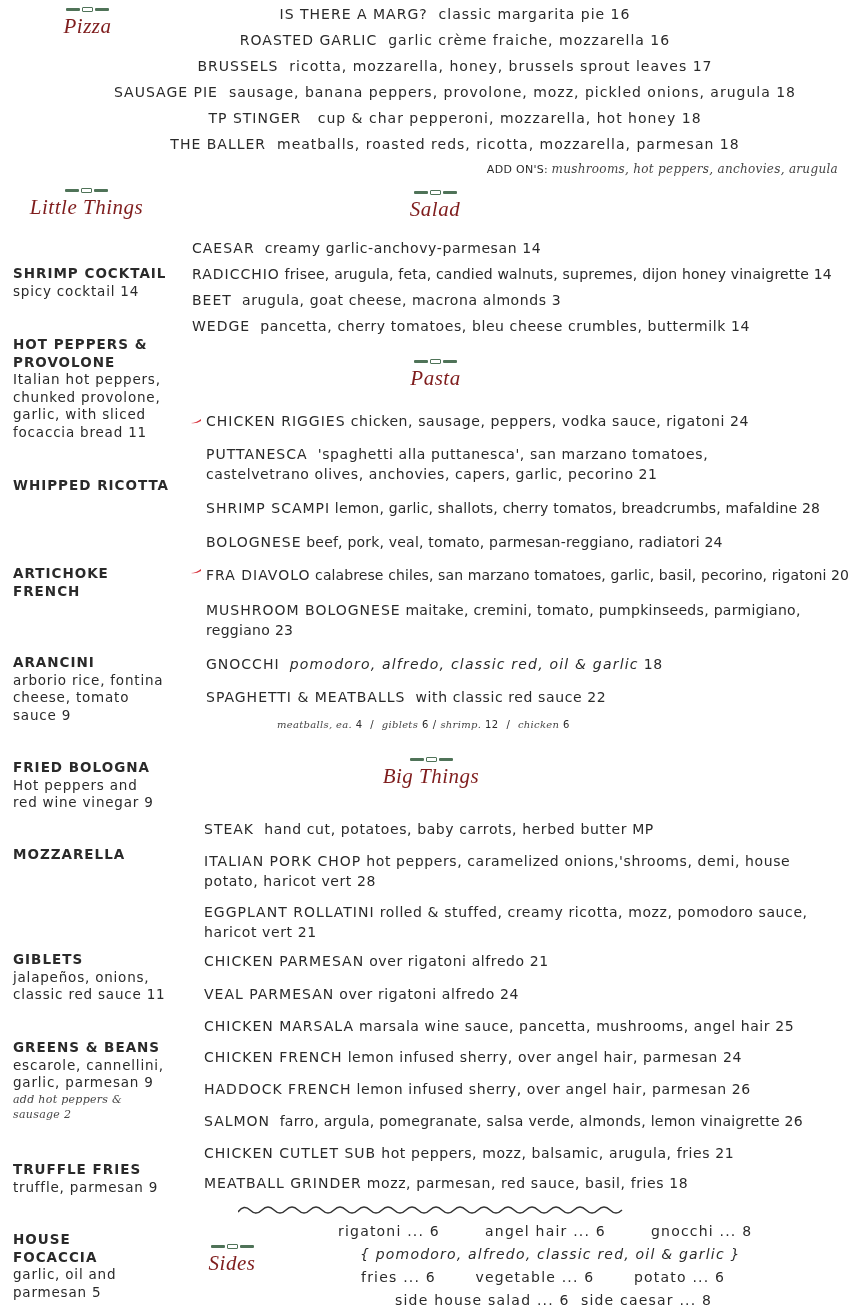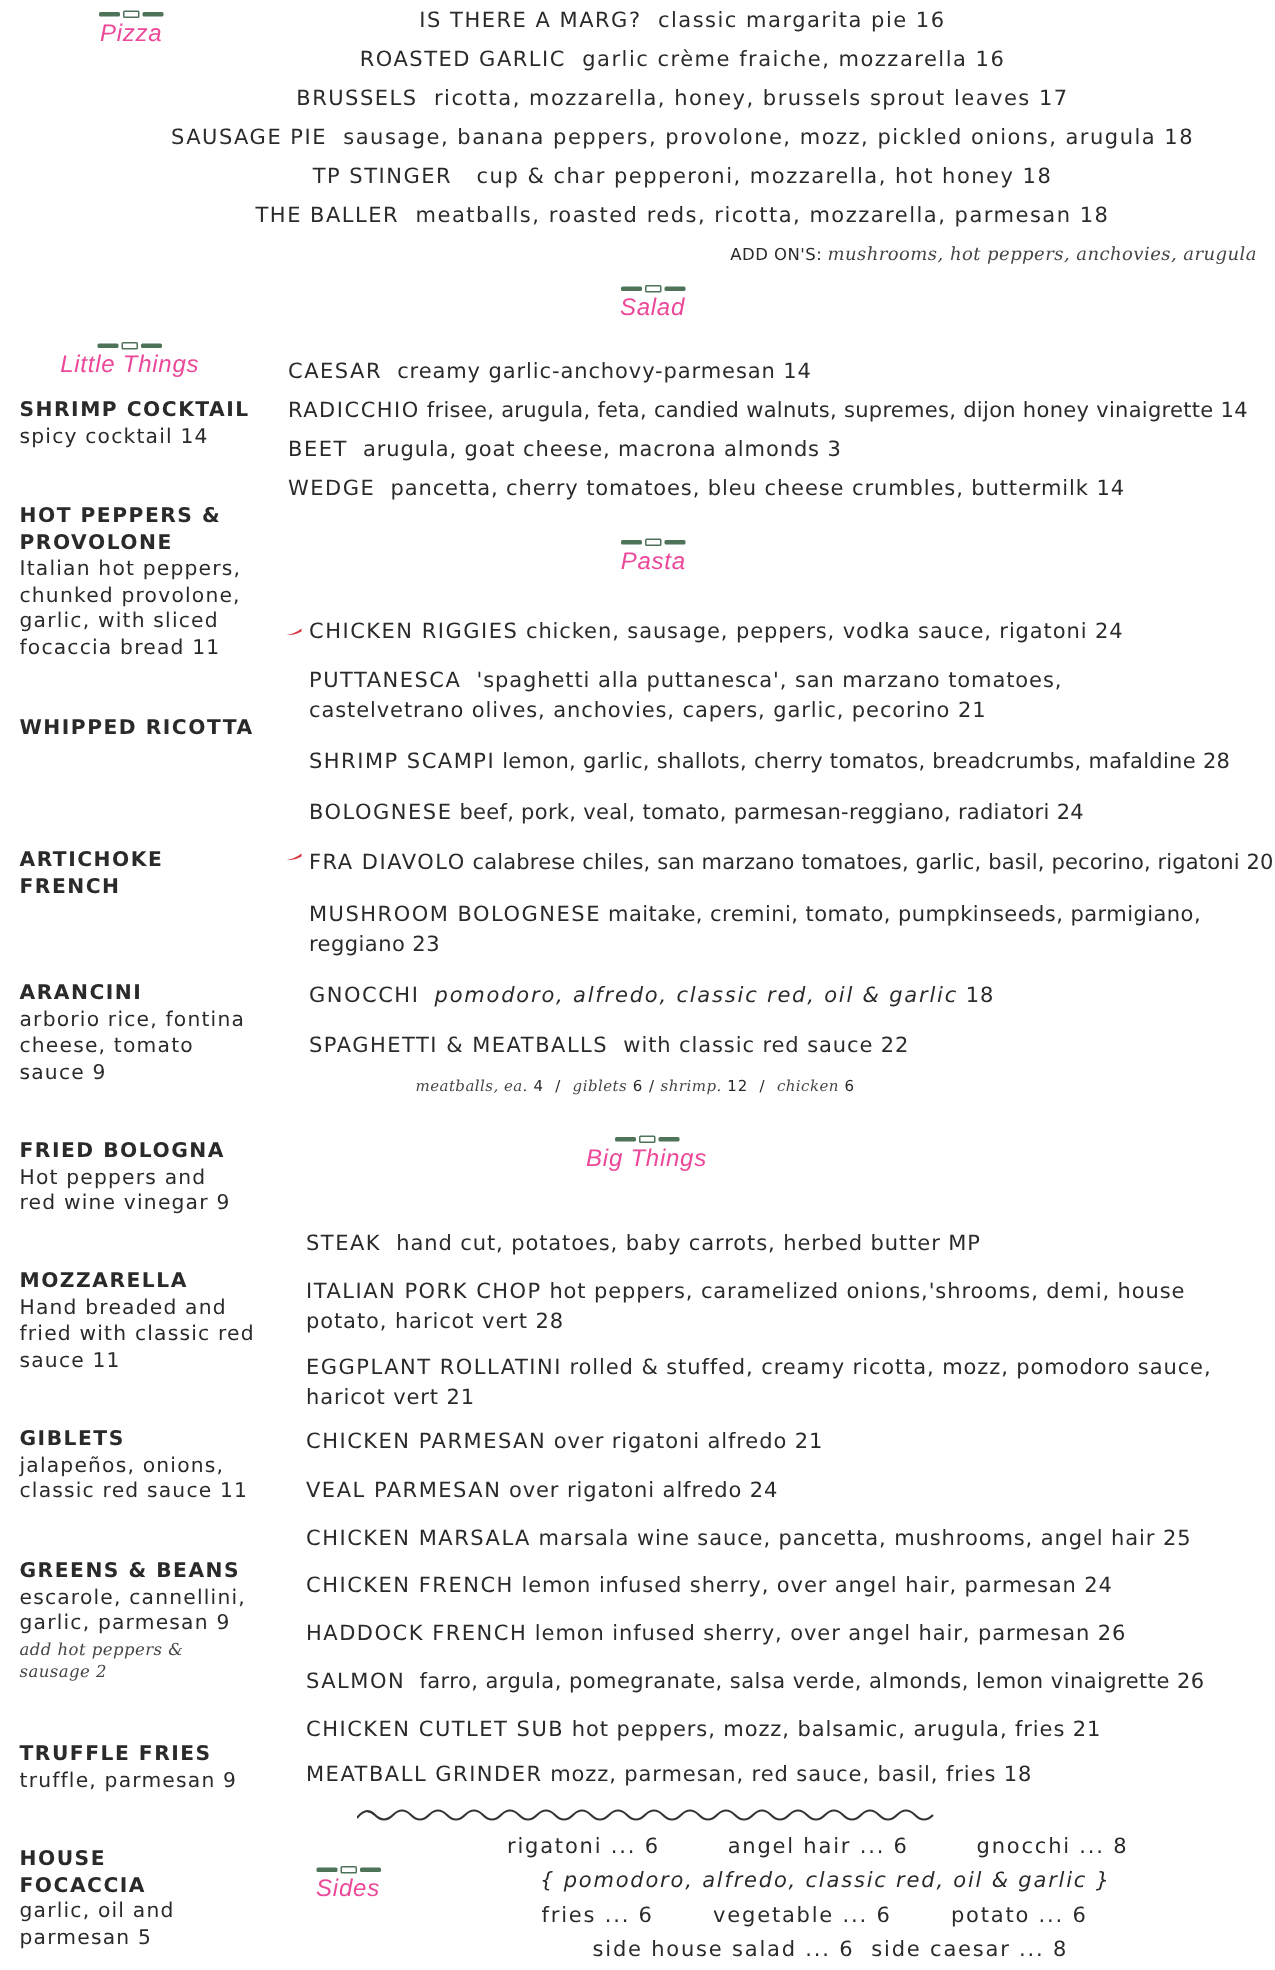--- a/index.html
+++ b/index.html
@@ -3,21 +3,21 @@
 <meta charset="utf-8">
 <style>
   html, body { margin:0; padding:0; background:#fff; }
   body { width:850px; height:1313px; position:relative; overflow:hidden; color:#2a2a2a;
          font-family:"DejaVu Sans", sans-serif; }
   .abs { position:absolute; }
   .heading { position:absolute; text-align:center; color:#5a7a64; }
   .heading .orn { display:flex; justify-content:center; gap:2px; height:6px; align-items:center; }
   .heading .orn span { display:inline-block; height:3px; width:14px; background:#4f7358; border-radius:1px; }
   .heading .orn span.mid { width:9px; height:3px; background:#fff; border:1px solid #4f7358; }
-  .heading .title { font-family:Liberation Sans, sans-serif; font-style:italic; font-size:16px; color:#ec4899; margin-top:2px; letter-spacing:0.5px; }
+  .heading .title { font-family:Liberation Serif, serif; font-style:italic; font-size:21px; color:#7f1d1d; margin-top:2px; letter-spacing:0.5px; }
   .pizza-line { position:absolute; left:0; width:850px; text-align:center; font-size:14px; letter-spacing:1px; white-space:nowrap; }
   b { font-weight:normal; letter-spacing:1px; }
   .script { font-family:"DejaVu Serif", serif; font-style:italic; color:#444; letter-spacing:0.3px; }
   .lt-item { position:absolute; left:13px; width:175px; font-size:13.5px; line-height:17.5px; letter-spacing:0.8px; }
   .lt-item .n { font-weight:bold; letter-spacing:1px; display:block; }
   .row { position:absolute; font-size:14px; letter-spacing:0.6px; line-height:20px; white-space:nowrap; }
   .row.wrap { white-space:normal; }
   .pepper { position:absolute; width:12px; height:6px; }
   .sides-line { position:absolute; font-size:14px; letter-spacing:1.2px; white-space:pre; }
 </style>
@@ -49,21 +49,21 @@
   <b>TP STINGER</b>&nbsp;&nbsp;&nbsp;<span>cup &amp; char pepperoni, mozzarella, hot honey 18</span>
 </div>
 <div class="pizza-line" style="top:136px; padding-left:30px;">
   <b>THE BALLER</b>&nbsp;&nbsp;<span>meatballs, roasted reds, ricotta, mozzarella, parmesan 18</span>
 </div>
 <div class="abs" style="right:12px; top:162px; font-size:11px; white-space:nowrap;">
   <span style="letter-spacing:0.3px;">ADD ON'S:</span>
   <span class="script" style="font-size:12px;">mushrooms, hot peppers, anchovies, arugula</span>
 </div>
 
-<div class="heading" style="left:14px; top:187px; width:145px;margin-top:40px;">
+<div class="heading" style="left:14px; top:187px; width:145px;">
   <div class="orn">
       <span></span>
       <span class="mid"></span>
       <span></span>
     </div>
   <div class="title">Little Things</div>
 </div>
 
 <div class="lt-item" style="top:265px;">
   <span class="n">SHRIMP COCKTAIL</span>
@@ -82,21 +82,20 @@
 <div class="lt-item" style="top:654px; width:160px;">
   <span class="n">ARANCINI</span>
   <span>arborio rice, fontina cheese, tomato sauce 9</span>
 </div>
 <div class="lt-item" style="top:759px; width:150px;">
   <span class="n">FRIED BOLOGNA</span>
   <span>Hot peppers and red wine vinegar 9</span>
 </div>
 <div class="lt-item" style="top:846px; width:168px;">
   <span class="n">MOZZARELLA</span>
-  <span>Hand breaded and fried with classic red sauce 11</span>
 </div>
 <div class="lt-item" style="top:951px; width:168px;">
   <span class="n">GIBLETS</span>
   <span>jalapeños, onions, classic red sauce 11</span>
 </div>
 <div class="lt-item" style="top:1039px; width:170px;">
   <span class="n">GREENS &amp; BEANS</span>
   <span>escarole, cannellini, garlic, parmesan   9</span>
   <span class="script" style="display:block; font-size:11px; line-height:15px; width:130px;">add hot peppers &amp; sausage 2</span>
 </div>

